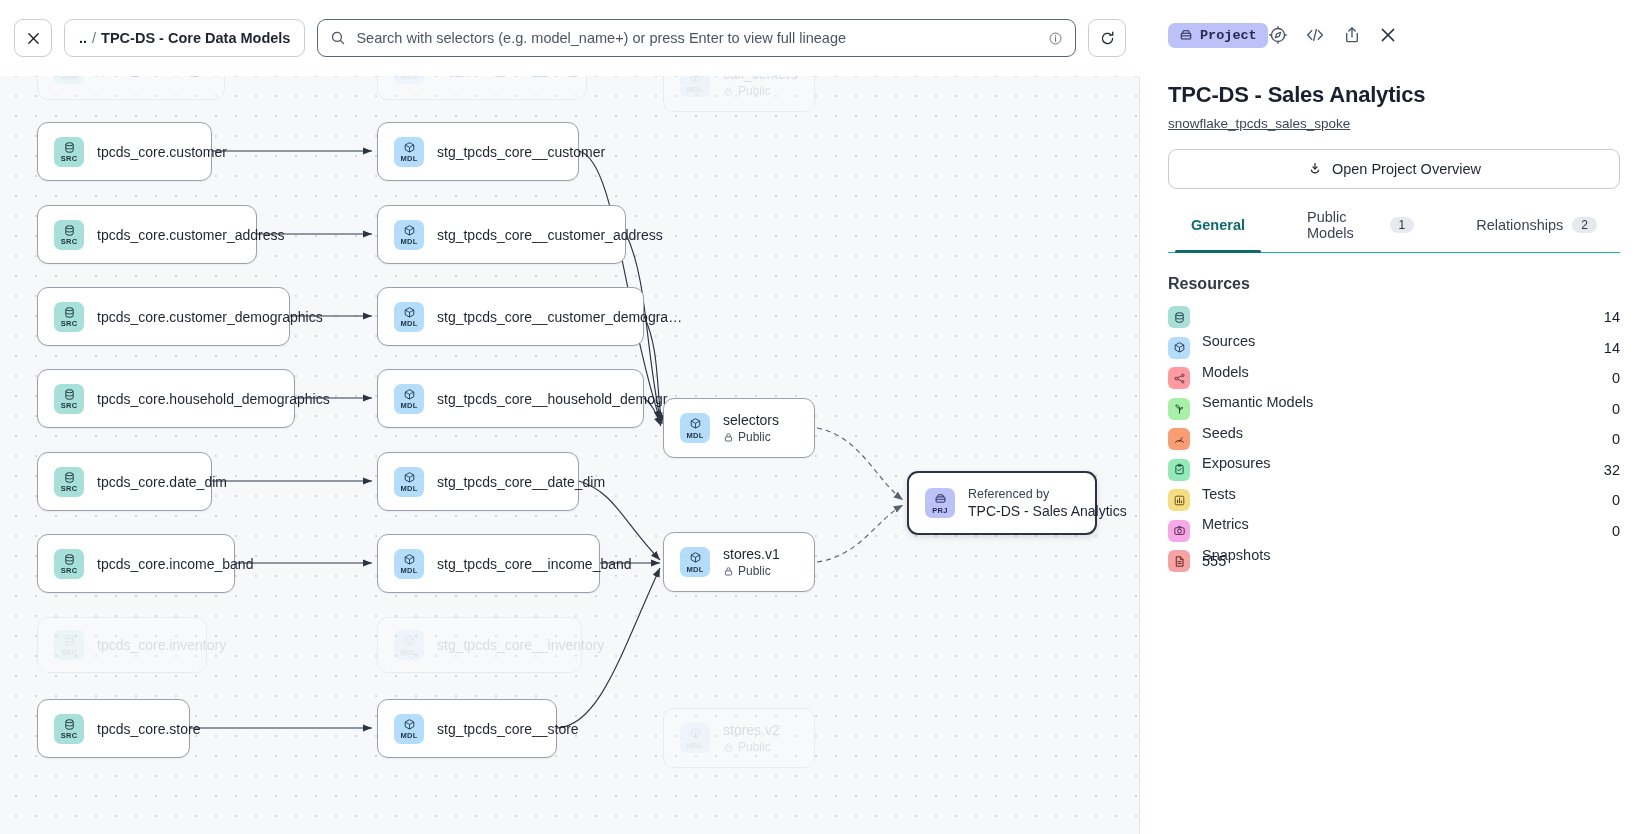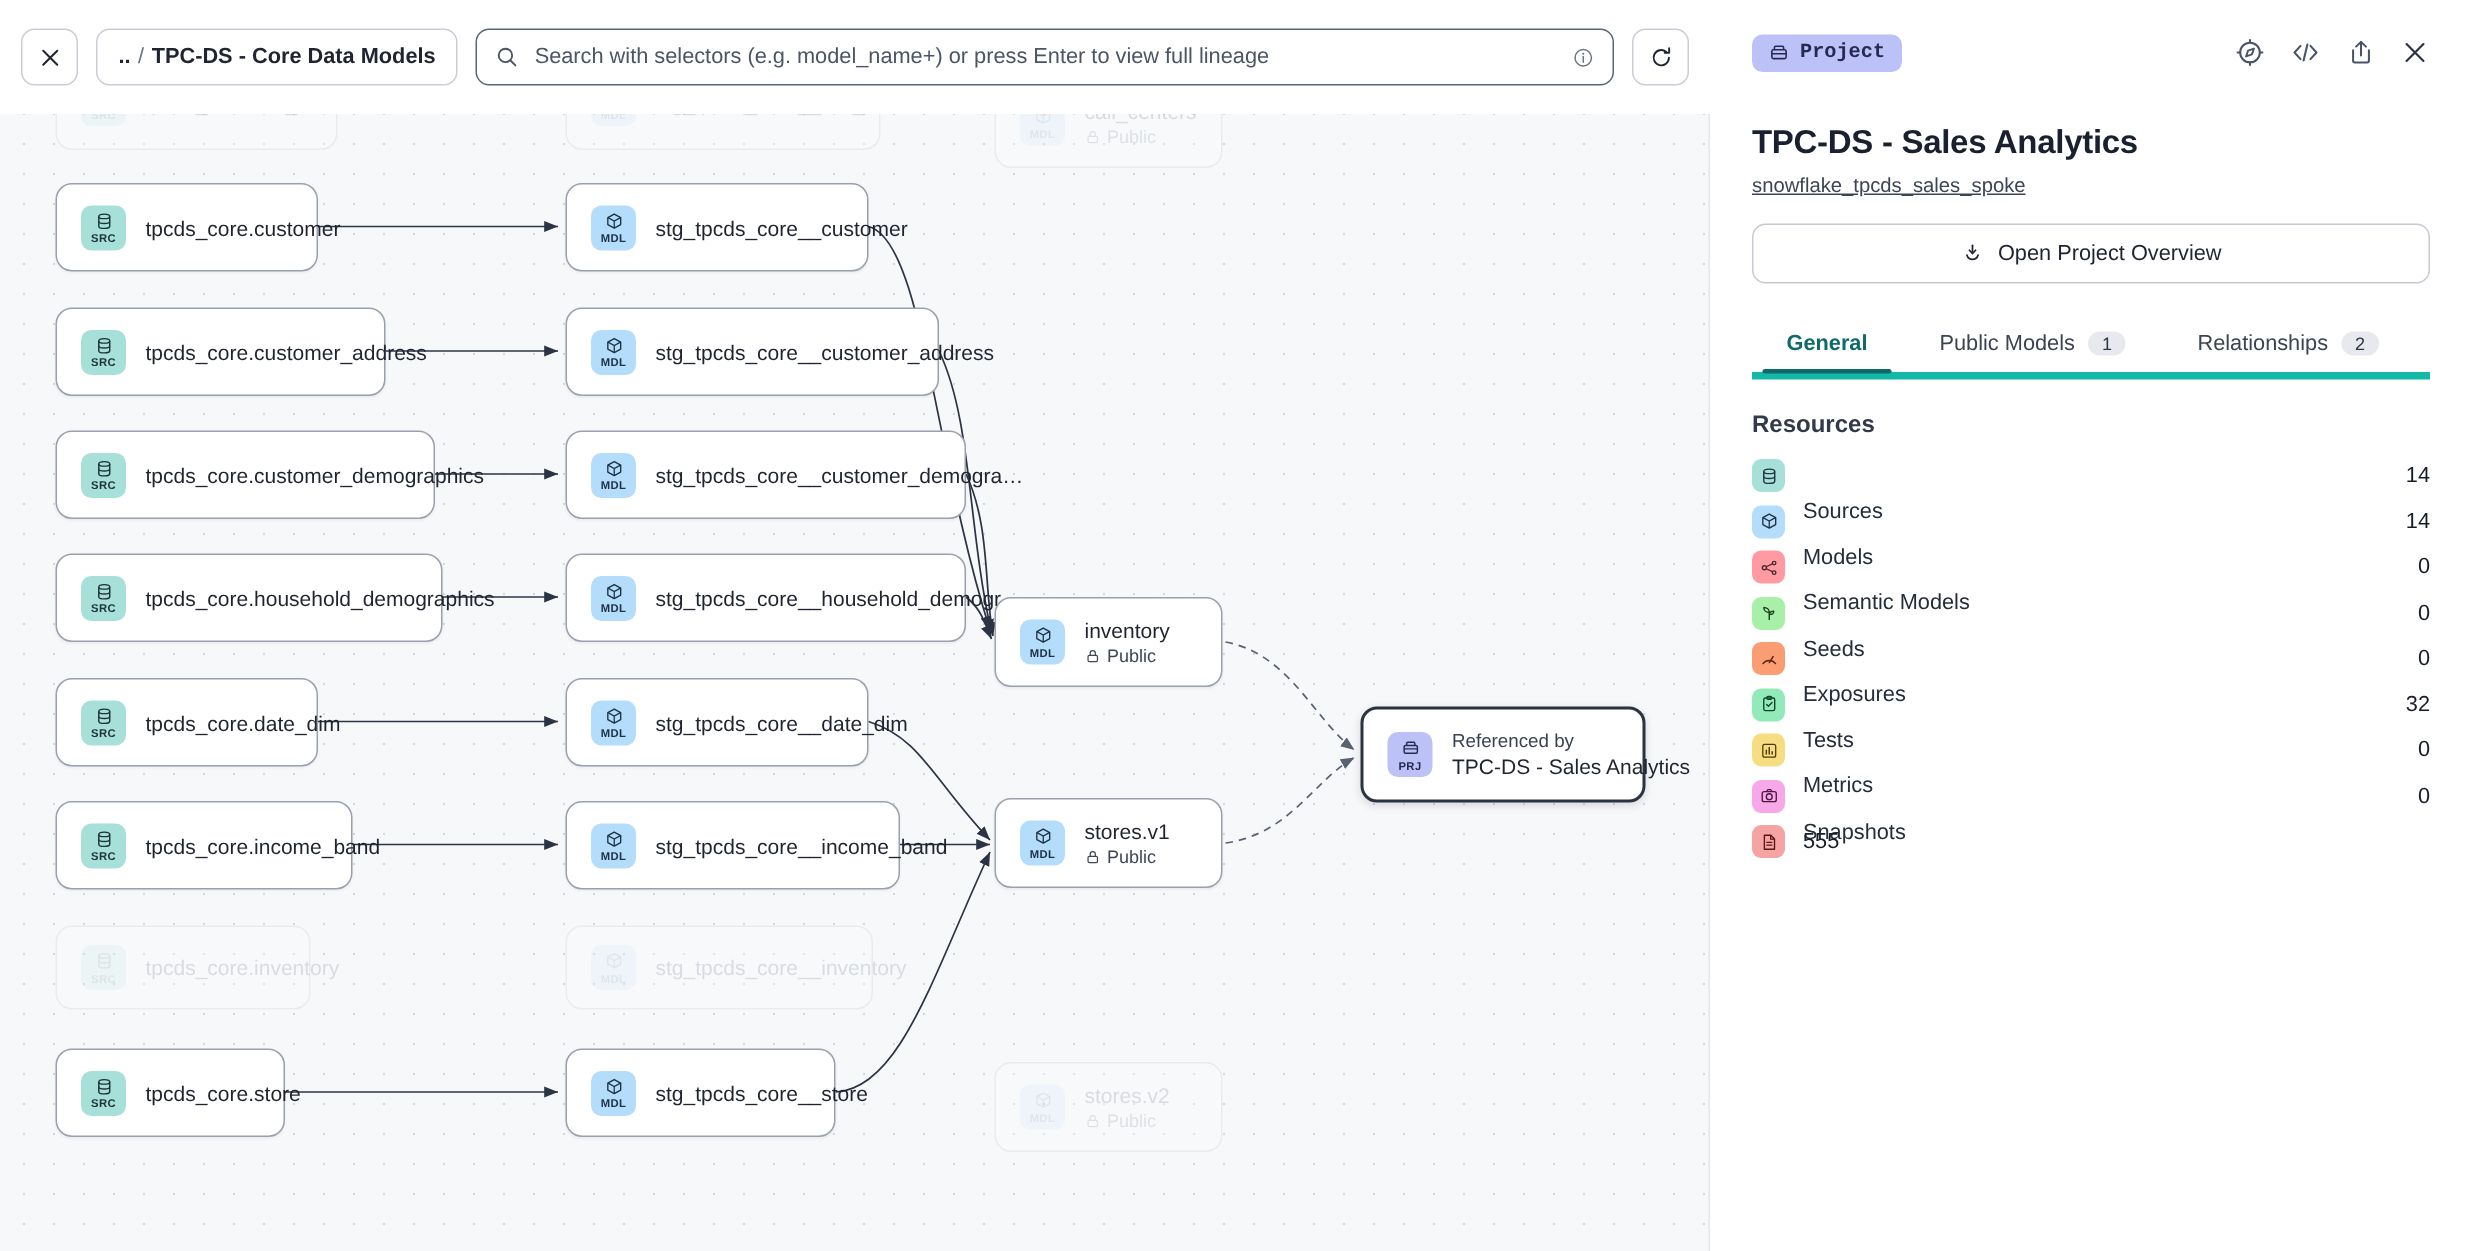--- a/index.html
+++ b/index.html
@@ -82,38 +82,38 @@
   .node.faded .badge.mdl { background:#ddeefc; color:#adc2d2; }
 
   .node-text { display: flex; flex-direction: column; gap: 2px; min-width:0; }
   .node-label { font-size: 14px; color: #1f2430; white-space: nowrap; }
   .node-sub { font-size: 12px; color: #3e4655; display: flex; align-items: center; gap: 4px; }
   .node-prefix { font-size: 12.5px; color: #394152; }
   .node.faded .node-sub { color:#a9b1bd; }
 
   
   .panel { width: 508px; height: 834px; background: #fff; padding: 0 28px; position: relative; }
-  .panel-top { display: flex; align-items: center; justify-content: space-between; height: 56px; padding-top: 14px;}
+  .panel-top { display: flex; align-items: center; justify-content: flex-start; height: 56px; padding-top: 14px;}
   .pill {
     display: inline-flex; align-items: center; gap: 7px;
     background: #bcc2f7; color: #262a52; border-radius: 7px;
     padding: 5px 11px; font-size: 13.5px; font-weight: 600;
     font-family: "Liberation Mono", monospace;
   }
   .panel-icons { display: flex; align-items: center; gap: 16px; color: #49536a; }
   .panel-icons span { display:flex; cursor:pointer; }
   .panel-title { font-size: 22px; font-weight: 700; color: #1a2030; margin-top: 26px; letter-spacing: -.2px;}
   .panel-sub { font-size: 13.5px; color: #3d4454; margin-top: 8px; text-decoration: underline; }
   .overview-btn {
     margin-top: 18px; width: 100%; height: 40px; border: 1px solid #c6cad3; border-radius: 9px;
     background: #fff; display: flex; align-items: center; justify-content: center; gap: 9px;
     font-size: 14.5px; color: #1f2430; cursor: pointer;
   }
 
-  .tabs { display: flex; gap: 2px; margin-top: 24px; border-bottom: 5px solid #14b8a6; }
+  .tabs { display: flex; gap: 16px; margin-top: 12px; border-bottom: 1px solid #14b8a6; }
   .tab {
     display: flex; align-items: center; gap: 9px; padding: 8px 23px 11px 23px;
     font-size: 14.5px; color: #3c4453; cursor: pointer; position: relative;
   }
   .tab.active { color: #0f6b6b; font-weight: 700; }
   .tab.active::after {
     content: ""; position: absolute; left: 7px; right: 7px; bottom: -1px; height: 3px;
     background: #0f6b6b; border-radius: 2px;
   }
   .tab-count {
@@ -463,21 +463,21 @@
           <div class="badge mdl">
        <span class="bg-glyph">
               <svg width="13" height="13" viewBox="0 0 20 20" fill="none">
                 <path d="M10 2.6 L16.6 6.2 L16.6 13.4 L10 17 L3.4 13.4 L3.4 6.2 Z" stroke="currentColor" stroke-width="1.4" stroke-linejoin="round"></path>
                 <path d="M3.6 6.3 L10 9.8 L16.4 6.3 M10 9.8 L10 16.8" stroke="currentColor" stroke-width="1.3"></path>
               </svg>
             </span>
        <span class="bg-txt">MDL</span>
      </div>
      <div class="node-text">
-            <span class="node-label">inventory</span>
+            <span class="node-label">selectors</span>
             <span class="node-sub">
               <span style="display:flex">
                 <svg width="11" height="11" viewBox="0 0 20 20" fill="none">
                   <rect x="4.3" y="8.8" width="11.4" height="7.6" rx="1.5" stroke="currentColor" stroke-width="1.5"></rect>
                   <path d="M6.9 8.8 L6.9 6.3 A3.1 3.1 0 0 1 13.1 6.3 L13.1 8.8" stroke="currentColor" stroke-width="1.5"></path>
                 </svg>
               </span>
               <span>Public</span>
             </span>
           </div>

